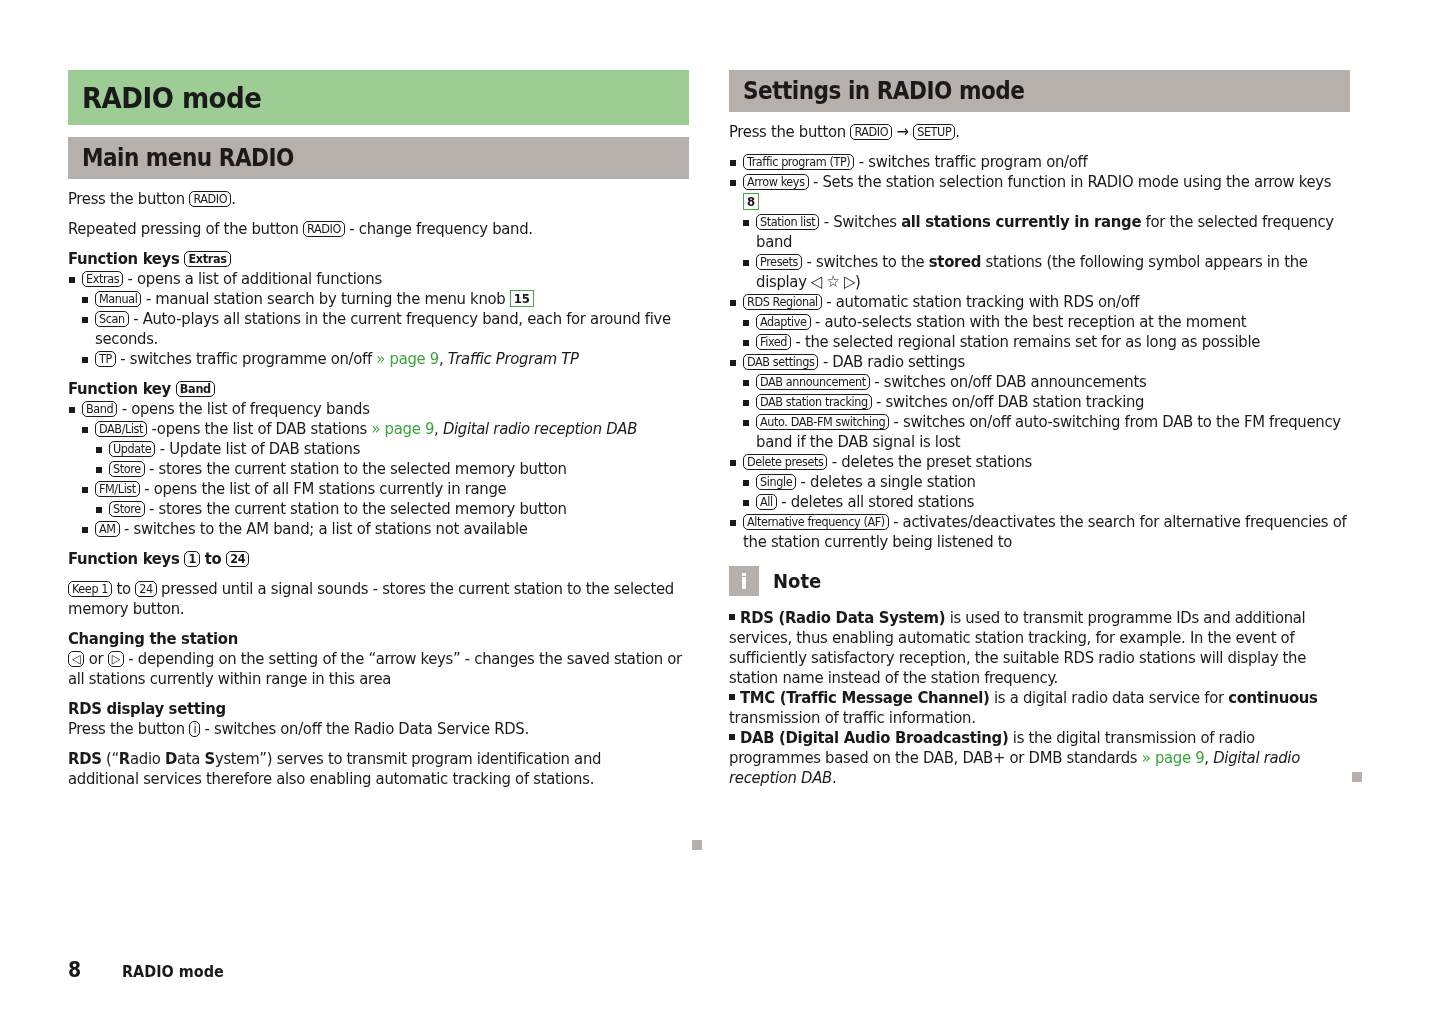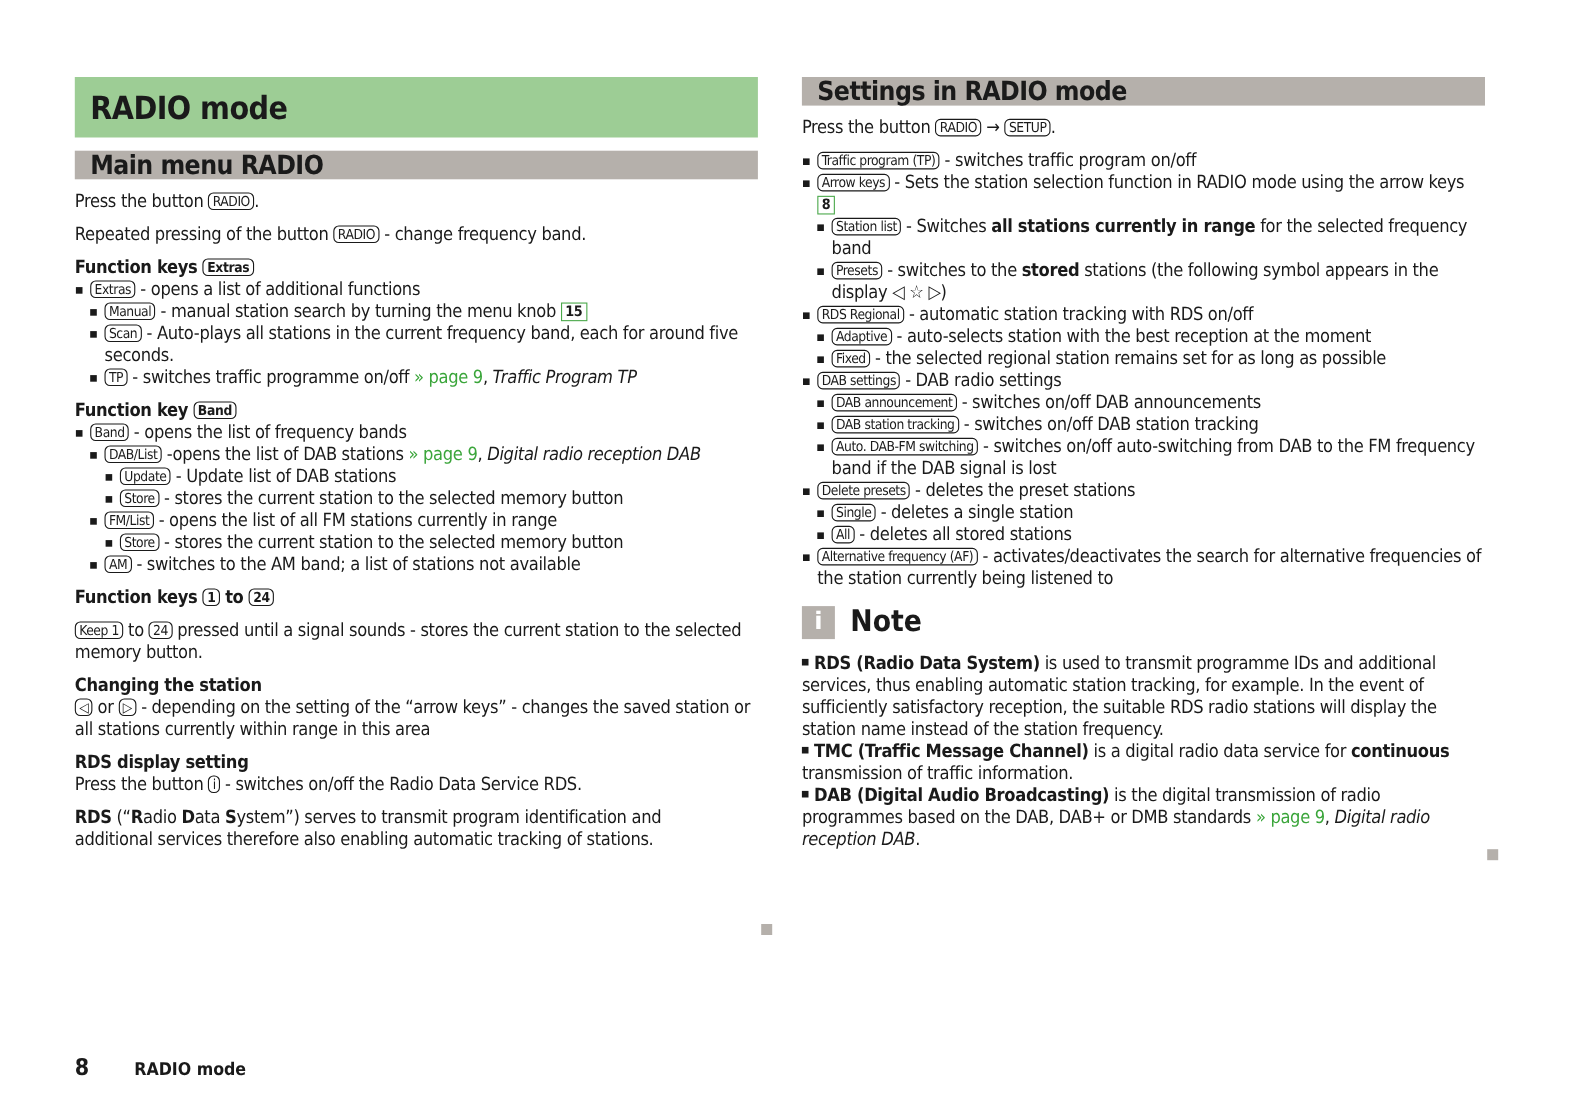--- a/index.html
+++ b/index.html
@@ -2,21 +2,21 @@
 <html><head>
 <meta charset="utf-8">
 <style>
   html,body{margin:0;padding:0;background:#ffffff;}
   body{width:1445px;height:1018px;position:relative;overflow:hidden;font-family:"DejaVu Sans Condensed","DejaVu Sans","Liberation Sans",sans-serif;color:#1a1a1a;}
   .col{position:absolute;top:70px;}
   #left{left:68px;width:621px;}
   #right{left:729px;width:621px;}
   .hdr-green{background:#9dcd95;height:55px;display:flex;align-items:center;padding-left:14px;box-sizing:border-box;}
   .hdr-green h1{margin:0;font-size:29px;font-weight:bold;letter-spacing:-0.5px;color:#1a1a1a;}
-  .hdr-gray{background:#b5b0ab;height:26px;display:flex;align-items:center;padding-left:14px;box-sizing:border-box;}
+  .hdr-gray{background:#b5b0ab;height:42px;display:flex;align-items:center;padding-left:14px;box-sizing:border-box;}
   .hdr-gray h2{margin:0;font-size:24px;font-weight:bold;letter-spacing:-0.5px;color:#1a1a1a;}
   .p{font-size:16.5px;line-height:20px;margin:0;letter-spacing:-0.3px;}
   .gap{height:10px;}
   .h3{font-size:16.5px;font-weight:bold;line-height:20px;margin:0;letter-spacing:-0.3px;}
   ul{list-style:none;margin:0;padding:0;}
   li{font-size:16.5px;line-height:20px;position:relative;letter-spacing:-0.3px;}
   li.l1{padding-left:14px;}
   li.l2{padding-left:27px;}
   li.l3{padding-left:41px;}
   li::before{content:"";position:absolute;top:8px;width:6px;height:6px;background:#1a1a1a;}
@@ -25,21 +25,21 @@
   li.l3::before{left:28px;}
   .key{display:inline-block;border:1px solid #1a1a1a;border-radius:5px;font-size:12.5px;line-height:14px;padding:0 3px;letter-spacing:-0.4px;vertical-align:1px;}
   .keyb{display:inline-block;border:1px solid #1a1a1a;border-radius:5px;font-size:12.5px;line-height:14px;padding:0 3px;font-weight:bold;vertical-align:1px;}
   .num-green{display:inline-block;border:1.5px solid #4aa84a;font-size:13px;font-weight:bold;line-height:15px;padding:0 3px;vertical-align:1px;}
   .link{color:#3aa53a;}
   i{font-style:italic;}
   b{font-weight:bold;}
   .endmark{position:absolute;width:10px;height:10px;background:#b5b0ab;}
   .note-hdr{display:flex;align-items:center;margin-top:14px;}
   .note-icon{width:30px;height:30px;background:#b5b0ab;color:#fff;font-weight:bold;font-size:22px;display:flex;align-items:center;justify-content:center;font-family:"DejaVu Sans",sans-serif;}
-  .note-title{font-size:27px;font-weight:bold;margin-left:14px;}
+  .note-title{font-size:20px;font-weight:bold;margin-left:14px;}
   .sq{display:inline-block;width:6px;height:6px;background:#1a1a1a;vertical-align:3px;margin-right:5px;}
   .footer{position:absolute;top:958px;left:68px;display:flex;align-items:baseline;}
   .footer .pn{font-size:21px;font-weight:bold;width:54px;}
   .footer .ft{font-size:16px;font-weight:bold;}
 </style>
 </head>
 <body>
 
 <div id="left" class="col">
   <div class="hdr-green">

